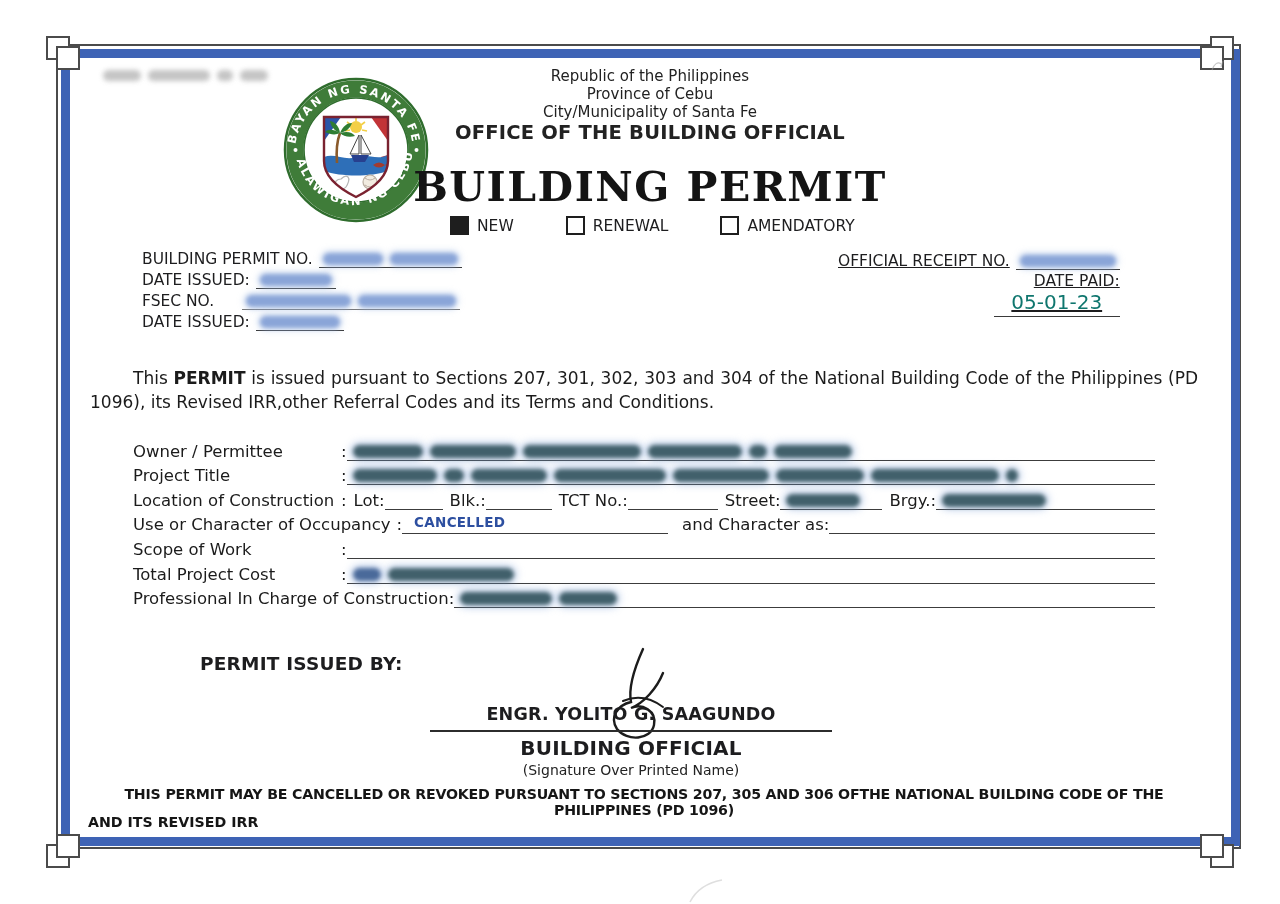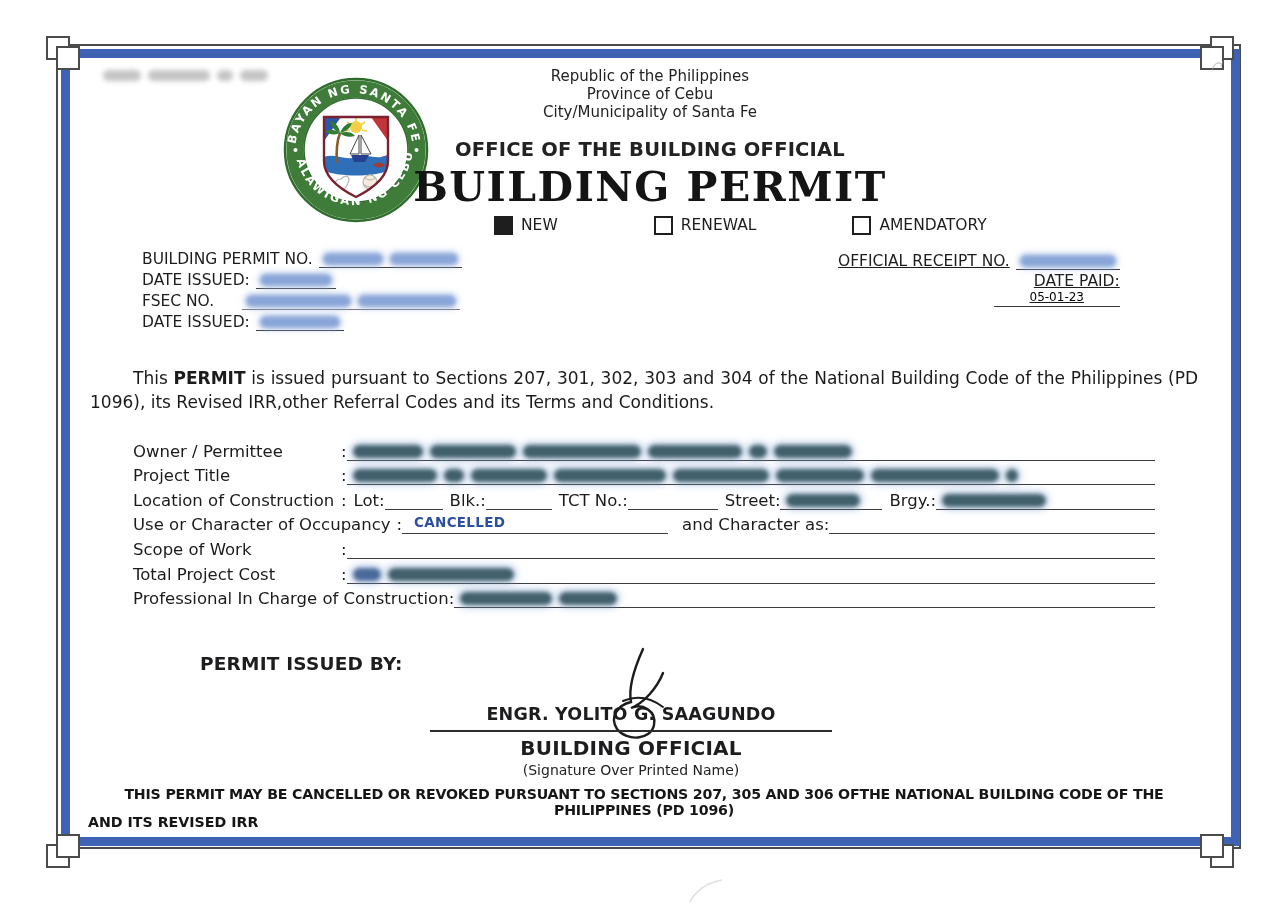--- a/index.html
+++ b/index.html
@@ -17,37 +17,37 @@
   .csq{position:absolute;width:24px;height:24px;border:2px solid #4b4b4b;
     background:#ffffff;box-sizing:border-box;}
   
   .blobgrp{display:flex;gap:7px;align-items:center;}
   .blob{height:13px;border-radius:7px;background:#41606b;filter:blur(2px);
     box-shadow:0 0 6px 3px rgba(125,160,215,.45);}
   .blob.lt{background:#8aa5d8;box-shadow:0 0 5px 2px rgba(150,180,225,.5);height:12px;}
   .blob.gray{background:#b6b6b6;box-shadow:none;height:11px;filter:blur(2.5px);opacity:.8;}
   
   .hdr{position:absolute;left:380px;top:67px;width:540px;text-align:center;line-height:18px;font-size:15px;color:#222;}
-  .hdr .office{font-weight:bold;font-size:19.5px;margin-top:20px;letter-spacing:.2px;}
+  .hdr .office{font-weight:bold;font-size:19.5px;margin-top:3px;letter-spacing:.2px;}
   .title{position:absolute;left:330px;top:163px;width:640px;text-align:center;
     font-family:"DejaVu Serif","Liberation Serif",serif;font-weight:800;
     font-size:41px;letter-spacing:1.5px;color:#141414;}
   .cbrow{position:absolute;left:450px;top:216px;display:flex;align-items:center;font-size:15.5px;}
   .cb{width:15px;height:15px;border:2px solid #1e1e1e;box-sizing:content-box;margin-right:8px;flex:none;}
   .cb.checked{background:#1e1e1e;}
-  .cbitem{display:flex;margin-right:52px;margin-left:44px;}
+  .cbitem{display:flex;align-items:center;margin-right:52px;}
   
   .infoL{position:absolute;left:142px;top:247px;font-size:15.5px;}
   .infoL .irow{display:flex;align-items:flex-end;height:21px;}
   .infoR{position:absolute;left:838px;top:249px;font-size:15.5px;}
   .infoR .irow{display:flex;align-items:flex-end;height:21px;text-decoration:underline;}
   .infoR .irow+.irow{margin-top:2px;flex-direction:column;}
   .u{border-bottom:1.6px solid #3a3a3a;display:flex;align-items:center;
     padding:0 4px 2px 4px;margin-left:6px;}
-  .bluehand{color:#000000;font-size:12px;padding:0 10px;}
+  .bluehand{color:#0f766e;font-size:20px;padding:0 10px;}
   
   .para{position:absolute;left:90px;top:366px;width:1108px;font-size:17px;
     line-height:24px;text-align:justify;text-indent:43px;color:#1b1b1b;}
   
   .form{position:absolute;left:133px;top:436px;width:1022px;font-size:16.5px;color:#1b1b1b;}
   .frow{display:flex;align-items:flex-end;height:24.6px;white-space:nowrap;}
   .lblfix{width:208px;flex:none;}
   .line{border-bottom:1.6px solid #3c3c3c;display:flex;align-items:flex-end;
     padding:0 3px 2px 6px;height:20px;box-sizing:border-box;}
   .line.fill{flex:1;}

